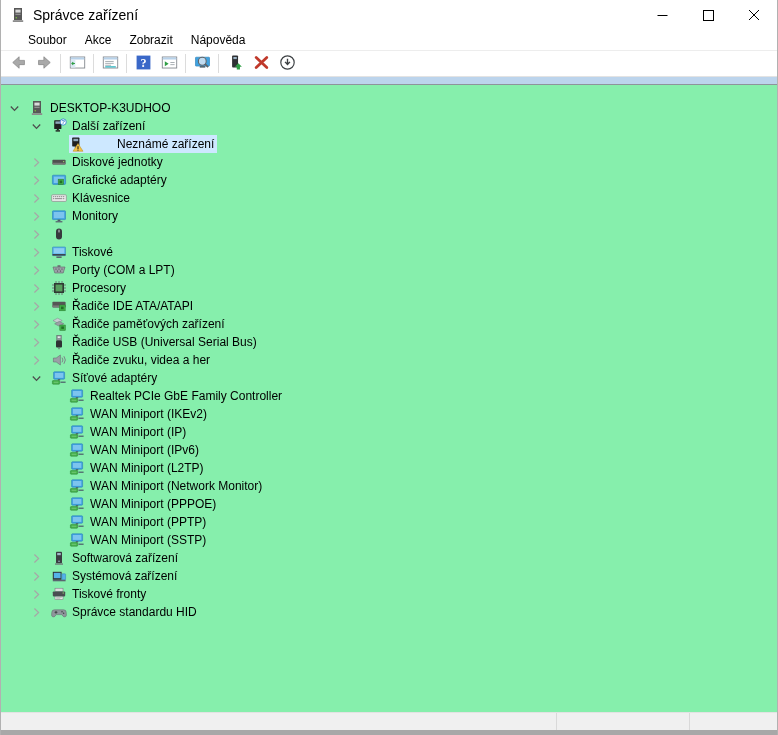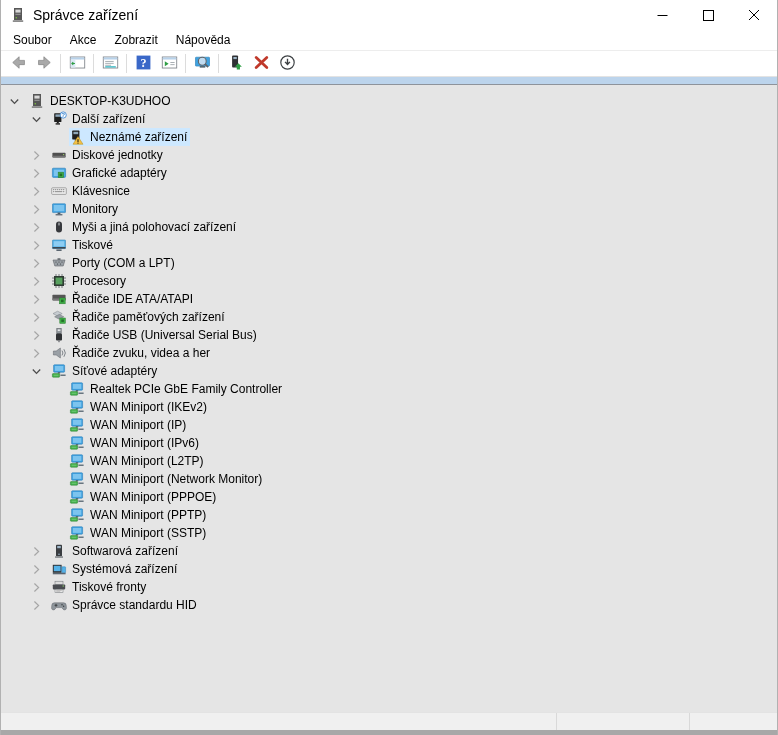--- a/index.html
+++ b/index.html
@@ -14,42 +14,42 @@
     border-left: 1px solid #b1b1b1; border-right: 1px solid #b1b1b1;
     display: flex; flex-direction: column; background: #fff;
   }
   
   .titlebar { height: 30px; display: flex; align-items: center; padding-left: 9px; flex: none; }
   .title-icon { width: 16px; height: 16px; flex: none; }
   .title-text { margin-left: 7px; font-size: 14px; white-space: nowrap; }
   .win-controls { margin-left: auto; display: flex; height: 100%; }
   .win-btn { width: 46px; height: 100%; display: flex; align-items: center; justify-content: center; }
   
-  .menubar { height: 20px; display: flex; align-items: center; padding-left: 3px; flex: none; }
+  .menubar { height: 20px; display: flex; align-items: center; padding-left: 18px; flex: none; }
   .menu-item { padding: 2px 9px; white-space: nowrap; }
   
   .toolbar {
     height: 27px; flex: none; display: flex; align-items: center;
     padding-left: 4px; border-top: 1px solid #ededed; border-bottom: 1px solid #e3e3e3;
   }
   .tool-btn { width: 24px; height: 22px; display: flex; align-items: center; justify-content: center; margin: 0 1px; }
   .tool-btn svg { width: 17px; height: 17px; }
   .tb-sep { width: 1px; height: 19px; background: #dcdcdc; margin: 0 3px; flex: none; }
   
   .band { height: 8px; flex: none; border-bottom: 1px solid #8e939b; }
   
-  .tree { flex: 1 1 auto; background: #e5e5e5; overflow: hidden; padding-top: 7px; }
+  .tree { flex: 1 1 auto; background: #86efac; overflow: hidden; padding-top: 14px; }
   .tree-row { height: 18px; display: flex; align-items: center; white-space: nowrap; }
   .tree-row.lvl0 { padding-left: 8px; }
   .tree-row.lvl1 { padding-left: 30px; }
   .tree-row.lvl2 { padding-left: 48px; }
   .expander { width: 20px; height: 18px; flex: none; display: flex; align-items: center; }
   .expander svg { width: 11px; height: 11px; }
   .row-content { display: flex; align-items: center; height: 18px; padding-right: 3px; }
-  .row-content.selected { background: #cde8ff; }
+  .row-content.selected { background: #cde8ff; gap: 27px; }
   .row-icon { width: 16px; height: 16px; margin-right: 5px; flex: none; }
   .row-icon svg { width: 16px; height: 16px; display: block; }
   .row-label { line-height: 18px; }
   
   .statusbar {
     height: 18px; flex: none; background: #f0f0f0; border-top: 1px solid #e3e3e3;
     position: relative;
   }
   .sb-sep { position: absolute; top: 0; bottom: 0; width: 1px; background: #d9d9d9; }
   .sb-sep.s1 { left: 555px; }
@@ -313,21 +313,20 @@
             <polyline points="3.4,1.5 7.6,5.5 3.4,9.5" fill="none" stroke="#a6a6a6" stroke-width="1.2"></polyline>
           </svg>
         </span>
         <span class="row-content">
           <span class="row-icon">
             <svg viewBox="0 0 16 16">
               <rect x="5" y="2.4" width="6" height="11.2" rx="3" fill="#37393d"></rect>
               <rect x="7.5" y="3.4" width="1" height="3" rx="0.5" fill="#cfd3d8"></rect>
             </svg>
           </span>
-          <span class="row-label">Myši a jiná polohovací zařízení</span>
         </span>
       </div>
       <div class="tree-row lvl1">
         <span class="expander">
           <svg viewBox="0 0 11 11">
             <polyline points="3.4,1.5 7.6,5.5 3.4,9.5" fill="none" stroke="#a6a6a6" stroke-width="1.2"></polyline>
           </svg>
         </span>
         <span class="row-content">
           <span class="row-icon">

